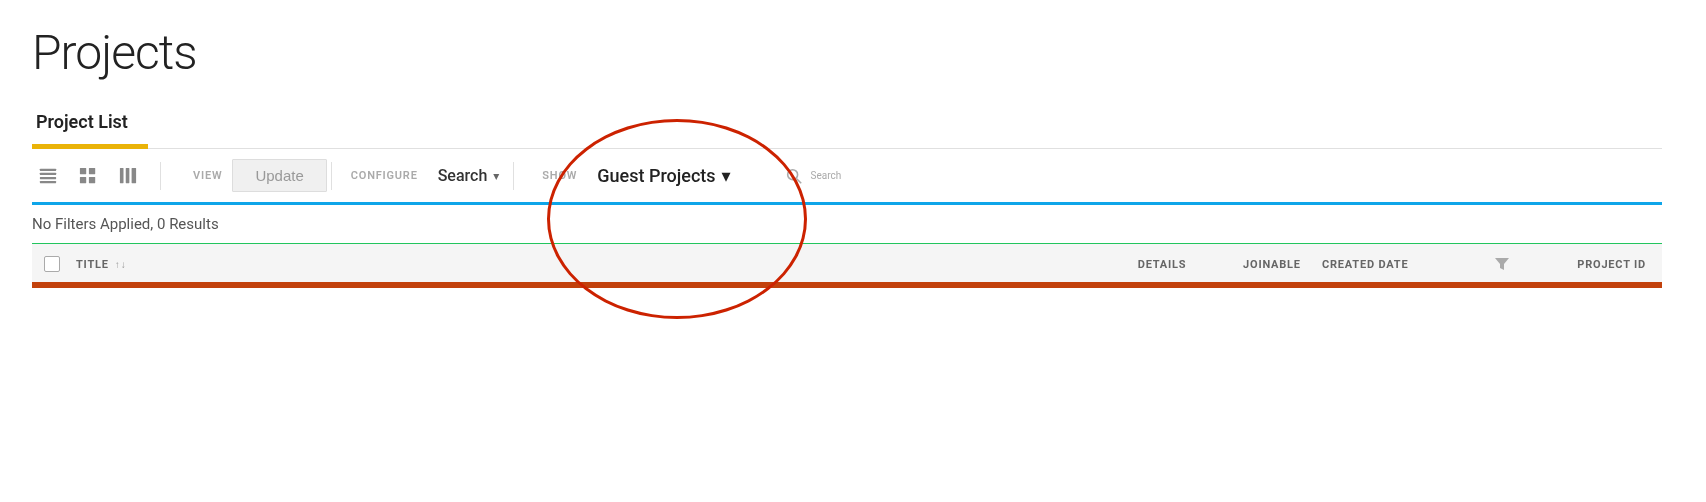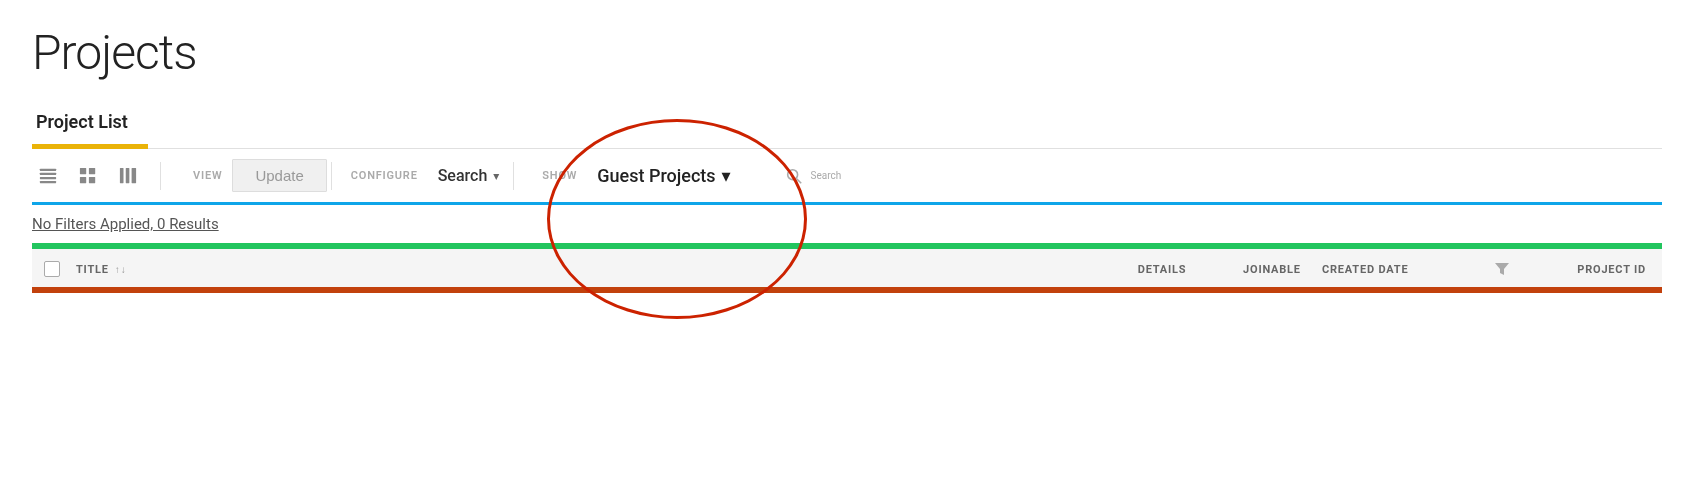--- a/index.html
+++ b/index.html
@@ -183,22 +183,21 @@
     .search-area svg {
       width: 18px;
       height: 18px;
       fill: #aaa;
     }
 
     .filter-info-row {
       padding: 10px 0;
       font-size: 15px;
       color: #555;
-      border-bottom: 6px solid #22c55e;
-      text-decoration: underline;
+      border-bottom: 1px solid #22c55e;
     }
 
     .table-header-row {
       display: flex;
       align-items: center;
       padding: 12px 0 10px 0;
       background: #f5f5f5;
       border-bottom: 6px solid #c2410c;
       font-size: 11px;
       font-weight: 700;

